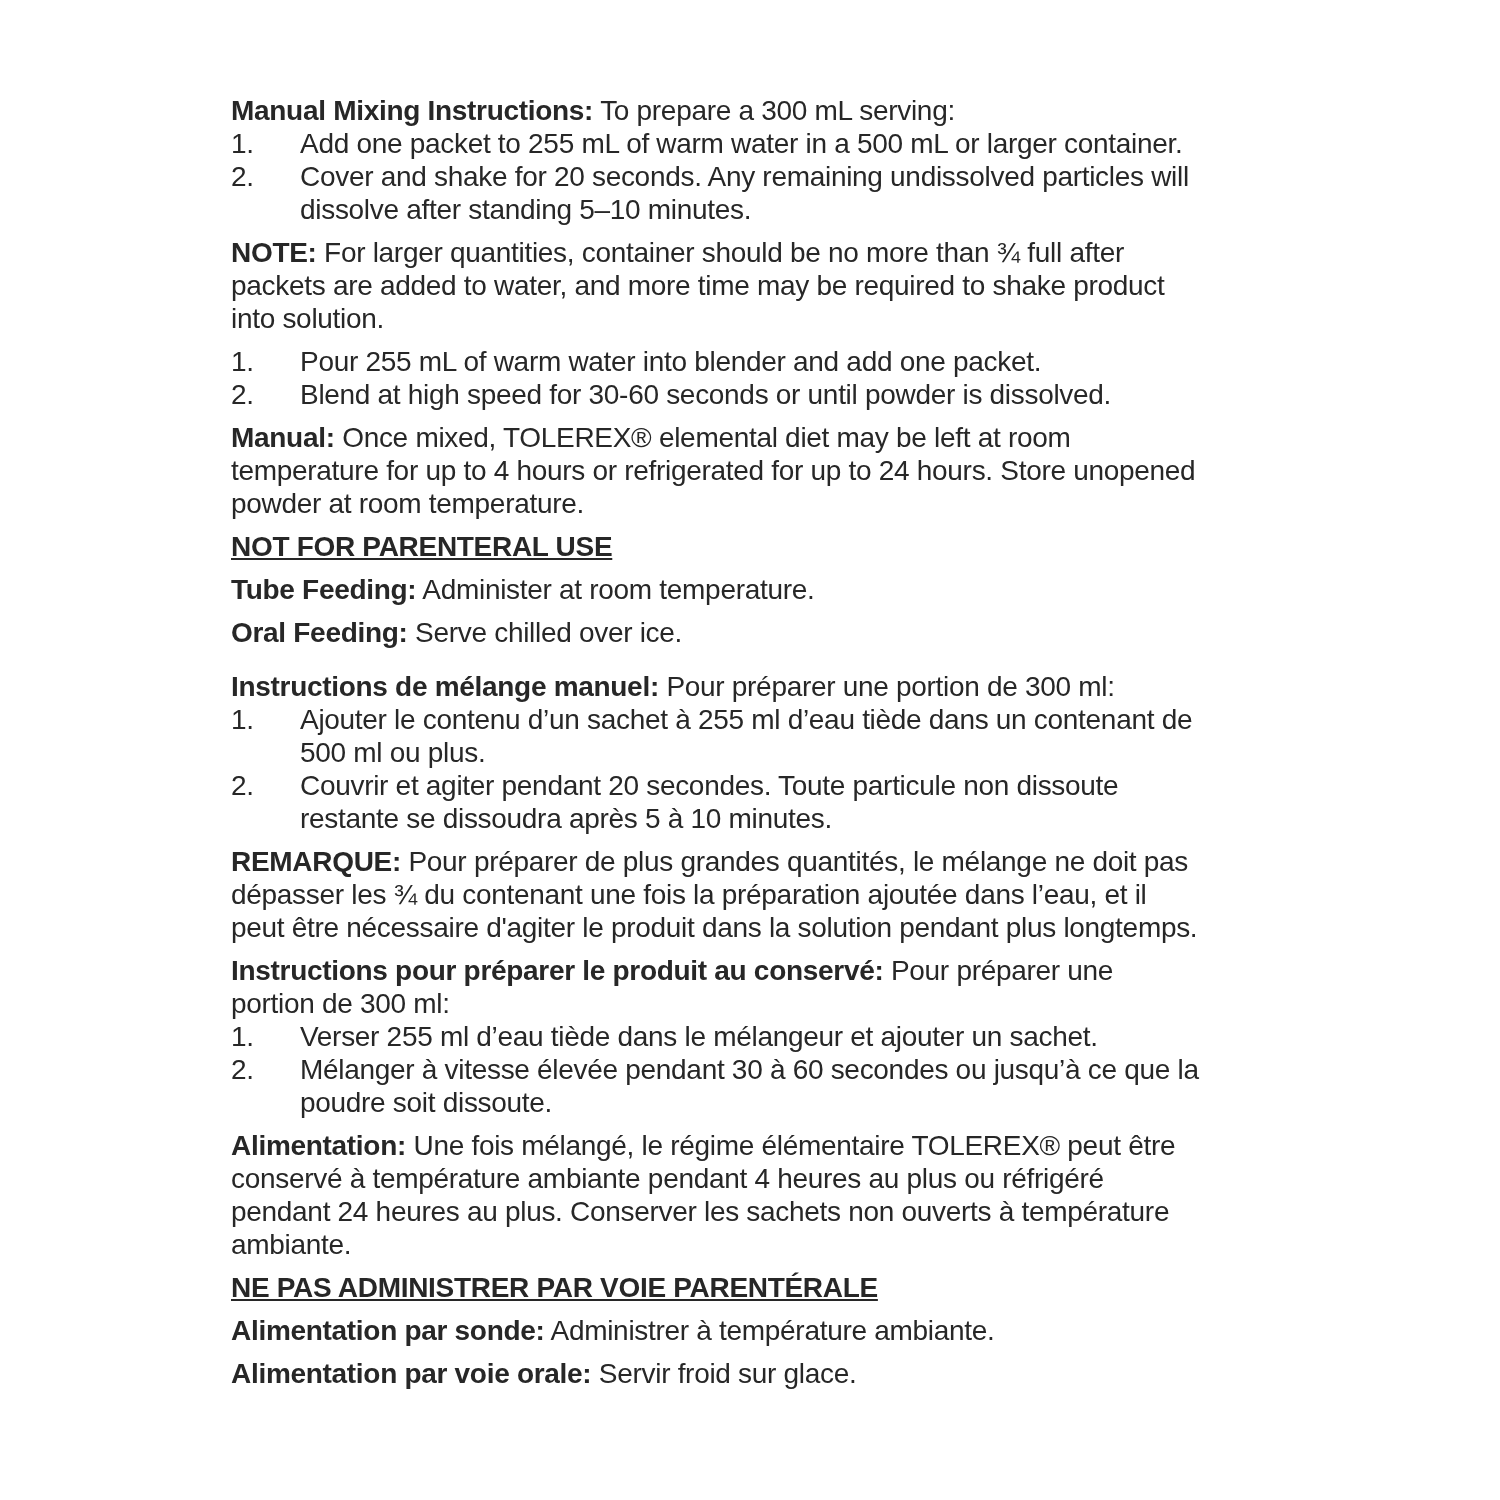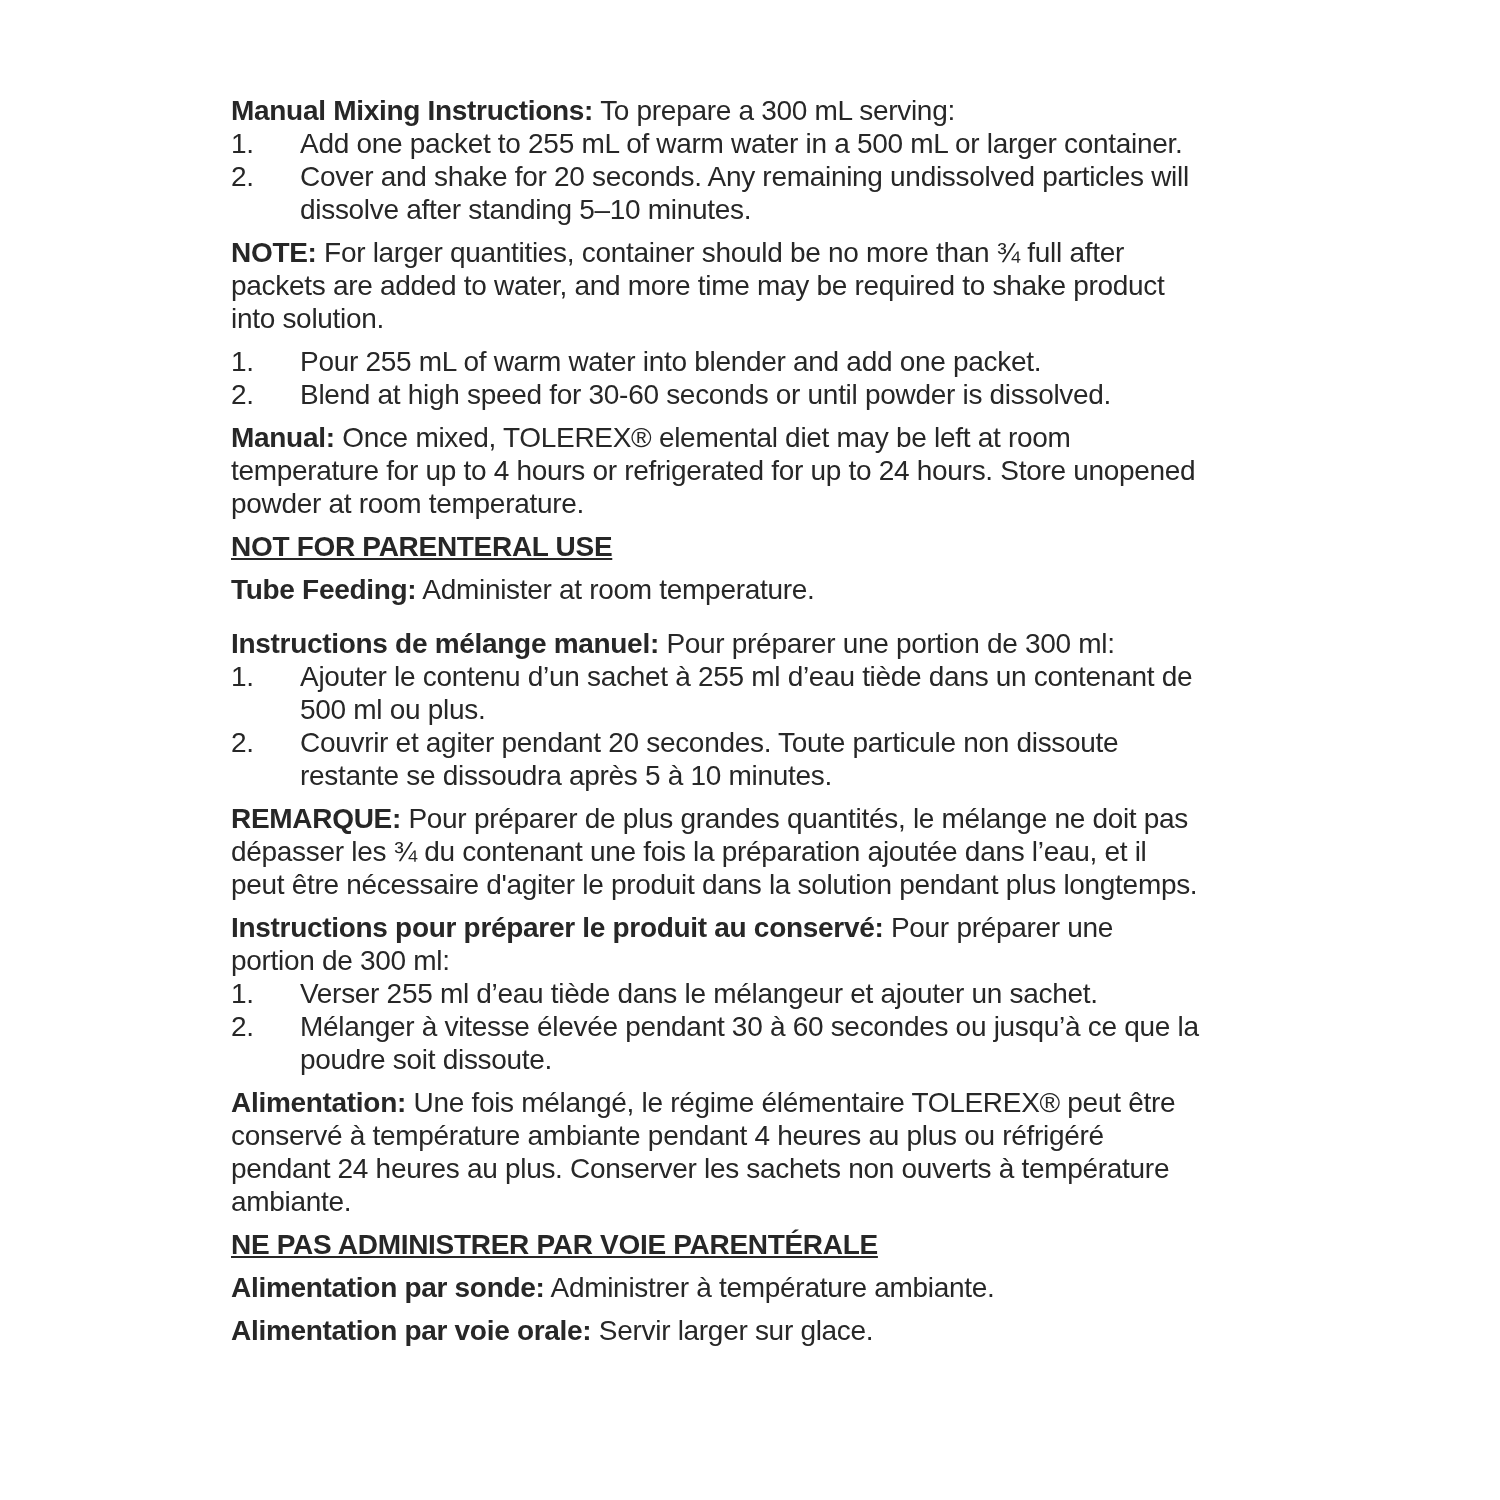--- a/index.html
+++ b/index.html
@@ -69,20 +69,23 @@
   </section>
 
   <section class="block">
     <p class="para hd">NOT FOR PARENTERAL USE</p>
   </section>
 
   <section class="block">
     <p class="para"><span class="lbl">Tube Feeding:</span> <span>Administer at room temperature.</span></p>
   </section>
 
+  <section class="block">
+    <p class="para"><span class="lbl">Oral Feeding:</span> <span>Serve chilled over ice.</span></p>
+  </section>
 
   <section class="block fr-start">
     <p class="para"><span class="lbl">Instructions de mélange manuel:</span> <span>Pour préparer une portion de 300 ml:</span></p>
     <p class="li">
         <span class="num">1.</span>
         <span class="itx">Ajouter le contenu d’un sachet à 255 ml d’eau tiède dans un contenant de 500 ml ou plus.</span>
       </p>
     <p class="li">
         <span class="num">2.</span>
         <span class="itx">Couvrir et agiter pendant 20 secondes. Toute particule non dissoute restante se dissoudra après 5 à 10 minutes.</span>
@@ -111,16 +114,16 @@
 
   <section class="block">
     <p class="para hd">NE PAS ADMINISTRER PAR VOIE PARENTÉRALE</p>
   </section>
 
   <section class="block">
     <p class="para"><span class="lbl">Alimentation par sonde:</span>  <span>Administrer à température ambiante.</span></p>
   </section>
 
   <section class="block">
-    <p class="para"><span class="lbl">Alimentation par voie orale:</span>  <span>Servir larger sur glace.</span></p>
+    <p class="para"><span class="lbl">Alimentation par voie orale:</span>  <span>Servir froid sur glace.</span></p>
   </section>
 
 </main>
 
 </body></html>

